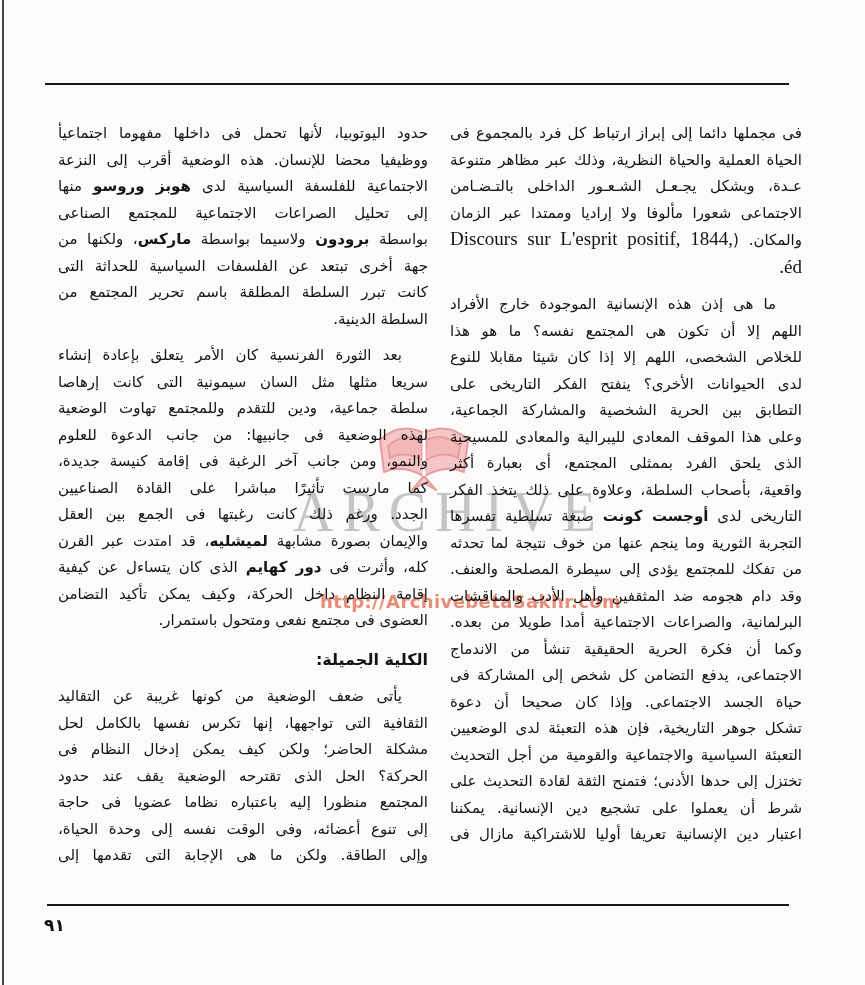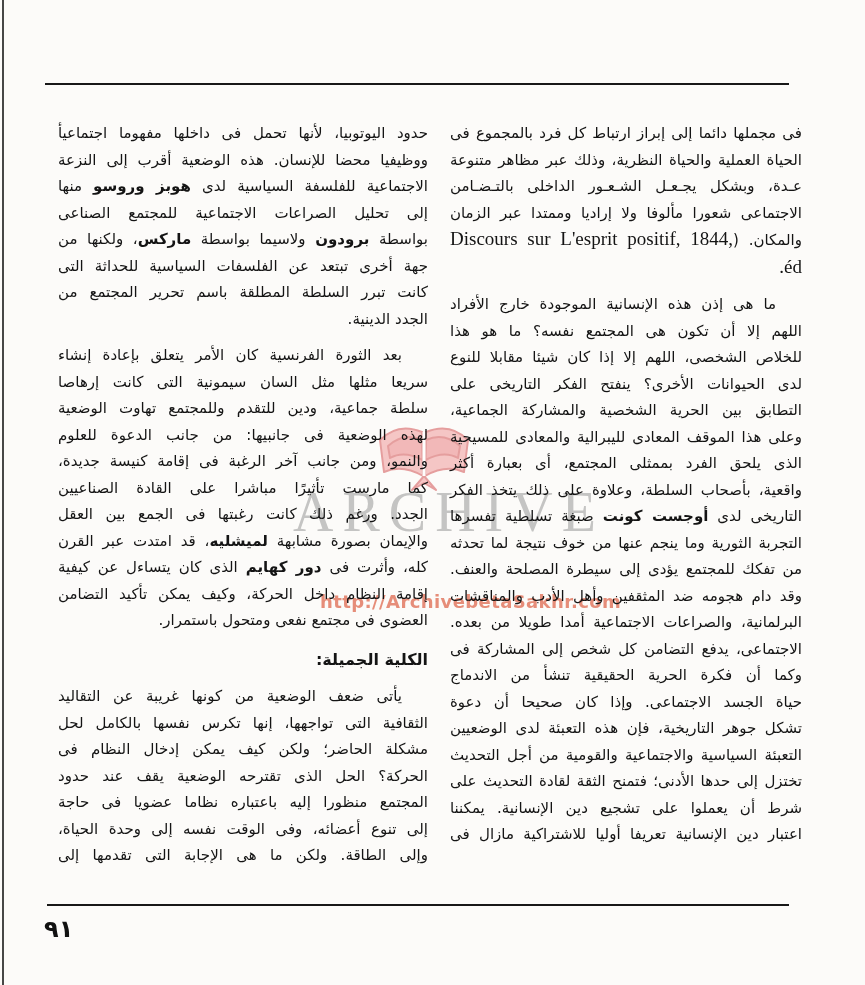--- a/index.html
+++ b/index.html
@@ -43,21 +43,21 @@
   .line{text-align:justify;text-align-last:justify;}
   .line.open{padding-right:26px;}
   .line.end{text-align-last:right;}
   .line.vrin{direction:ltr;text-align:right;text-align-last:right;padding-right:72px;}
   .line .b{font-weight:bold;}
   .line .latin{font-family:"Liberation Serif",serif;font-size:19px;}
   .line.heading{font-weight:bold;text-align:right;text-align-last:right;font-size:16px;}
 
   .page-number{
     position:absolute;left:44px;top:915px;z-index:1;
-    font-size:24px;font-weight:bold;color:#111;
+    font-size:17px;font-weight:bold;color:#111;
   }
 </style>
 </head>
 <body>
 
 <div class="page">
 
   <div class="edge-left"></div>
   <div class="rule rule-top"></div>
 
@@ -89,40 +89,40 @@
         <div class="line">لدى الحيوانات الأخرى؟ ينفتح الفكر التاريخى على</div>
         <div class="line">التطابق بين الحرية الشخصية والمشاركة الجماعية،</div>
         <div class="line">وعلى هذا الموقف المعادى لليبرالية والمعادى للمسيحية</div>
         <div class="line">الذى يلحق الفرد بممثلى المجتمع، أى بعبارة أكثر</div>
         <div class="line">واقعية، بأصحاب السلطة، وعلاوة على ذلك يتخذ الفكر</div>
         <div class="line">التاريخى لدى <span class="b">أوجست كونت</span> صبغة تسلطية تفسرها</div>
         <div class="line">التجربة الثورية وما ينجم عنها من خوف نتيجة لما تحدثه</div>
         <div class="line">من تفكك للمجتمع يؤدى إلى سيطرة المصلحة والعنف.</div>
         <div class="line">وقد دام هجومه ضد المثقفين وأهل الأدب والمناقشات</div>
         <div class="line">البرلمانية، والصراعات الاجتماعية أمدا طويلا من بعده.</div>
+        <div class="line">وكما أن فكرة الحرية الحقيقية تنشأ من الاندماج</div>
         <div class="line">الاجتماعى، يدفع التضامن كل شخص إلى المشاركة فى</div>
-        <div class="line">وكما أن فكرة الحرية الحقيقية تنشأ من الاندماج</div>
         <div class="line">حياة الجسد الاجتماعى. وإذا كان صحيحا أن دعوة</div>
         <div class="line">تشكل جوهر التاريخية، فإن هذه التعبئة لدى الوضعيين</div>
         <div class="line">التعبئة السياسية والاجتماعية والقومية من أجل التحديث</div>
         <div class="line">تختزل إلى حدها الأدنى؛ فتمنح الثقة لقادة التحديث على</div>
         <div class="line">شرط أن يعملوا على  تشجيع دين الإنسانية. يمكننا</div>
         <div class="line">اعتبار دين الإنسانية تعريفا أوليا للاشتراكية مازال فى</div>
       </div>
     </div>
   <div class="col col-left" id="col-left">
       <div class="para">
         <div class="line">حدود اليوتوبيا، لأنها تحمل فى داخلها مفهوما اجتماعيأ</div>
         <div class="line">ووظيفيا محضا للإنسان. هذه الوضعية أقرب إلى النزعة</div>
         <div class="line">الاجتماعية للفلسفة السياسية لدى <span class="b">هوبز وروسو</span> منها</div>
         <div class="line">إلى تحليل الصراعات الاجتماعية للمجتمع الصناعى</div>
         <div class="line">بواسطة <span class="b">برودون</span> ولاسيما بواسطة <span class="b">ماركس</span>، ولكنها من</div>
         <div class="line">جهة أخرى تبتعد عن الفلسفات السياسية للحداثة التى</div>
         <div class="line">كانت تبرر السلطة المطلقة باسم تحرير المجتمع من</div>
-        <div class="line end">الجدد الدينية.</div>
+        <div class="line end">السلطة الدينية.</div>
       </div>
       <div class="para">
         <div class="line open">بعد الثورة الفرنسية كان الأمر يتعلق بإعادة إنشاء</div>
         <div class="line">سريعا مثلها مثل السان سيمونية التى كانت إرهاصا</div>
         <div class="line">سلطة جماعية، ودين  للتقدم وللمجتمع تهاوت الوضعية</div>
         <div class="line">لهذه الوضعية فى جانبيها: من جانب الدعوة للعلوم</div>
         <div class="line">والنمو، ومن جانب آخر الرغبة فى إقامة كنيسة جديدة،</div>
         <div class="line">كما مارست تأثيرًا مباشرا على القادة الصناعيين</div>
         <div class="line">الجدد. ورغم ذلك كانت رغبتها فى الجمع بين العقل</div>
         <div class="line">والإيمان بصورة مشابهة <span class="b">لميشليه</span>، قد امتدت عبر القرن</div>

